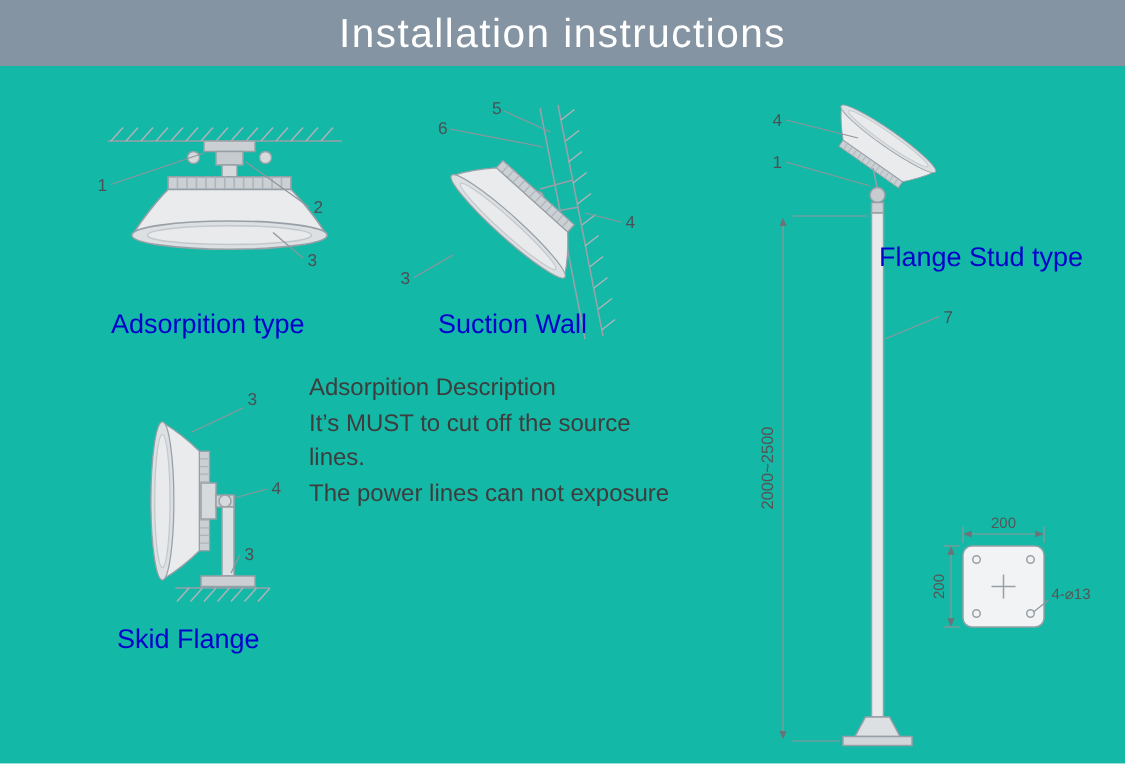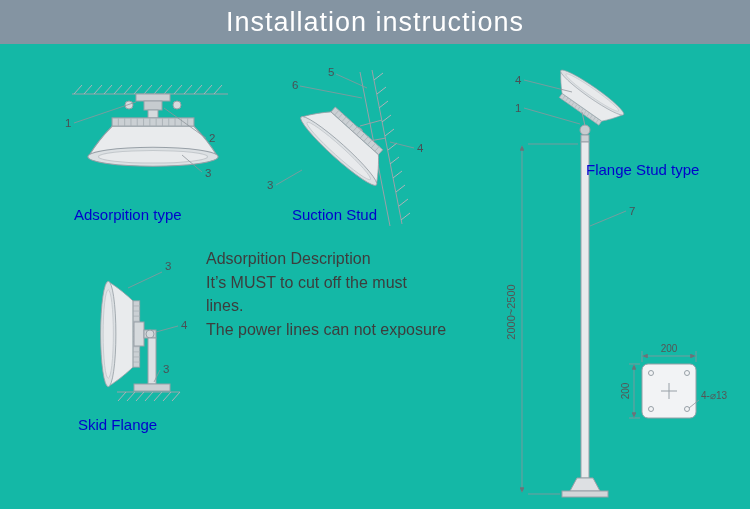--- a/index.html
+++ b/index.html
@@ -2,21 +2,21 @@
 <html><head>
 <meta charset="utf-8">
 <style>
   * { margin:0; padding:0; box-sizing:border-box; }
   html,body { width:750px; height:509px; background:#fff; font-family:"Liberation Sans", sans-serif; }
   .page { position:relative; width:750px; height:509px; background:#14b8a6; overflow:hidden; }
   .header { position:absolute; left:0; top:0; width:750px; height:44px; background:#8494a2;
             display:flex; align-items:center; justify-content:center; }
   .header span { color:#ffffff; font-size:27px; letter-spacing:1px; }
   .abs { position:absolute; }
-  .blue-label { position:absolute; color:#0202cc; font-size:15px; white-space:nowrap; }
+  .blue-label { position:absolute; color:#0202cc; font-size:18px; white-space:nowrap; }
   .description { position:absolute; left:206px; top:247px; width:300px; color:#3d3d3d;
                  font-size:16px; line-height:23.5px; }
   svg text { font-family:"Liberation Sans", sans-serif; }
   .callout { font-size:11.5px; fill:#4a5055; }
   .dim { font-size:10px; fill:#555; }
   .dimbig { font-size:11px; fill:#555; }
 </style>
 </head>
 <body>
 
@@ -81,21 +81,21 @@
       <line x1="52" y1="28" x2="114" y2="40"></line>
       <line x1="88" y1="16" x2="119" y2="30"></line>
       <line x1="166" y1="90" x2="142" y2="84"></line>
       <line x1="28" y1="127" x2="54" y2="112"></line>
     </g>
     <text x="44" y="31" class="callout">6</text>
     <text x="80" y="18" class="callout">5</text>
     <text x="169" y="94" class="callout">4</text>
     <text x="19" y="131" class="callout">3</text>
   </svg>
-  <div class="blue-label" style="left:292px;top:206px">Suction Stud</div>
+  <div class="blue-label" style="left:292px;top:206px">Suction Wall</div>
 
   <svg class="abs" style="left:62px;top:246px" width="155" height="190">
     <use href="#lamp-shape" transform="translate(42,88) rotate(90) scale(0.85)"></use>
     <g stroke="#98a0a7" stroke-width="1">
       <rect x="72" y="76" width="10" height="24" fill="#d6dadd"></rect>
       <rect x="82" y="84" width="12" height="8" fill="#ccd0d4"></rect>
       <circle cx="88" cy="88" r="4" fill="#d6dadd"></circle>
       <rect x="86" y="92" width="8" height="46" fill="#dde1e4"></rect>
       <rect x="72" y="138" width="36" height="7" fill="#ccd0d4"></rect>
     </g>
@@ -156,18 +156,18 @@
       <line x1="201" y1="350" x2="191" y2="358"></line>
     </g>
     <text x="171" y="302" text-anchor="middle" class="dim">200</text>
     <text transform="translate(131,341) rotate(-90)" text-anchor="middle" class="dim">200</text>
     <text x="203" y="349" class="dim">4-⌀13</text>
   </svg>
   <div class="blue-label" style="left:586px;top:161px">Flange Stud type</div>
 
   <div class="description">
     <div>Adsorpition Description</div>
-    <div>It’s MUST to cut off the must</div>
+    <div>It’s MUST to cut off the source</div>
     <div>lines.</div>
     <div>The power lines can not exposure</div>
   </div>
 
 </div>
 
 </body></html>

